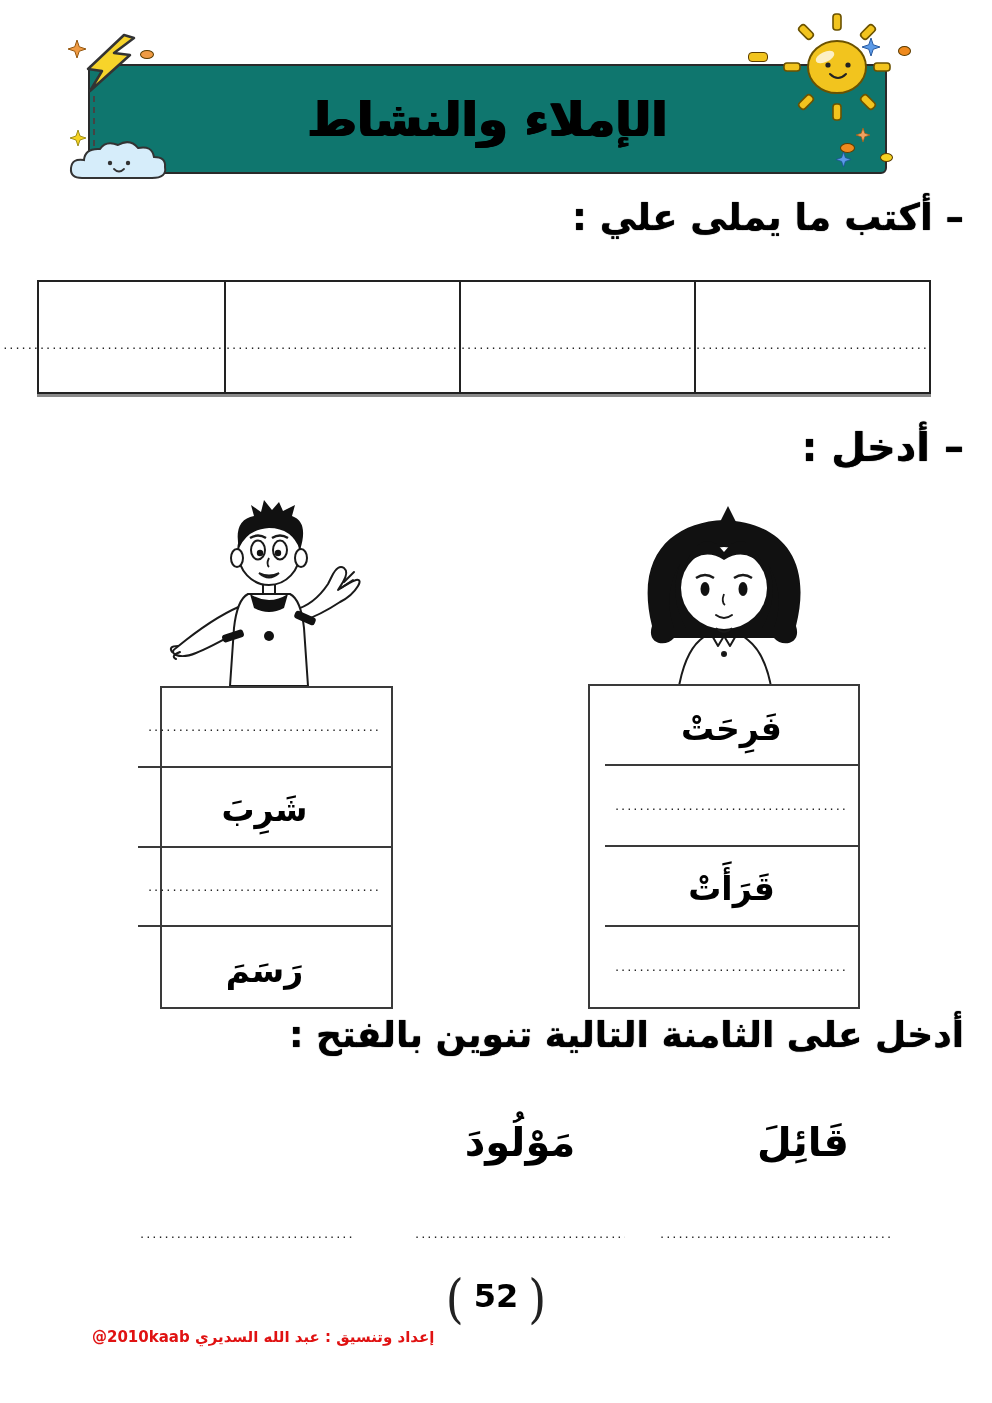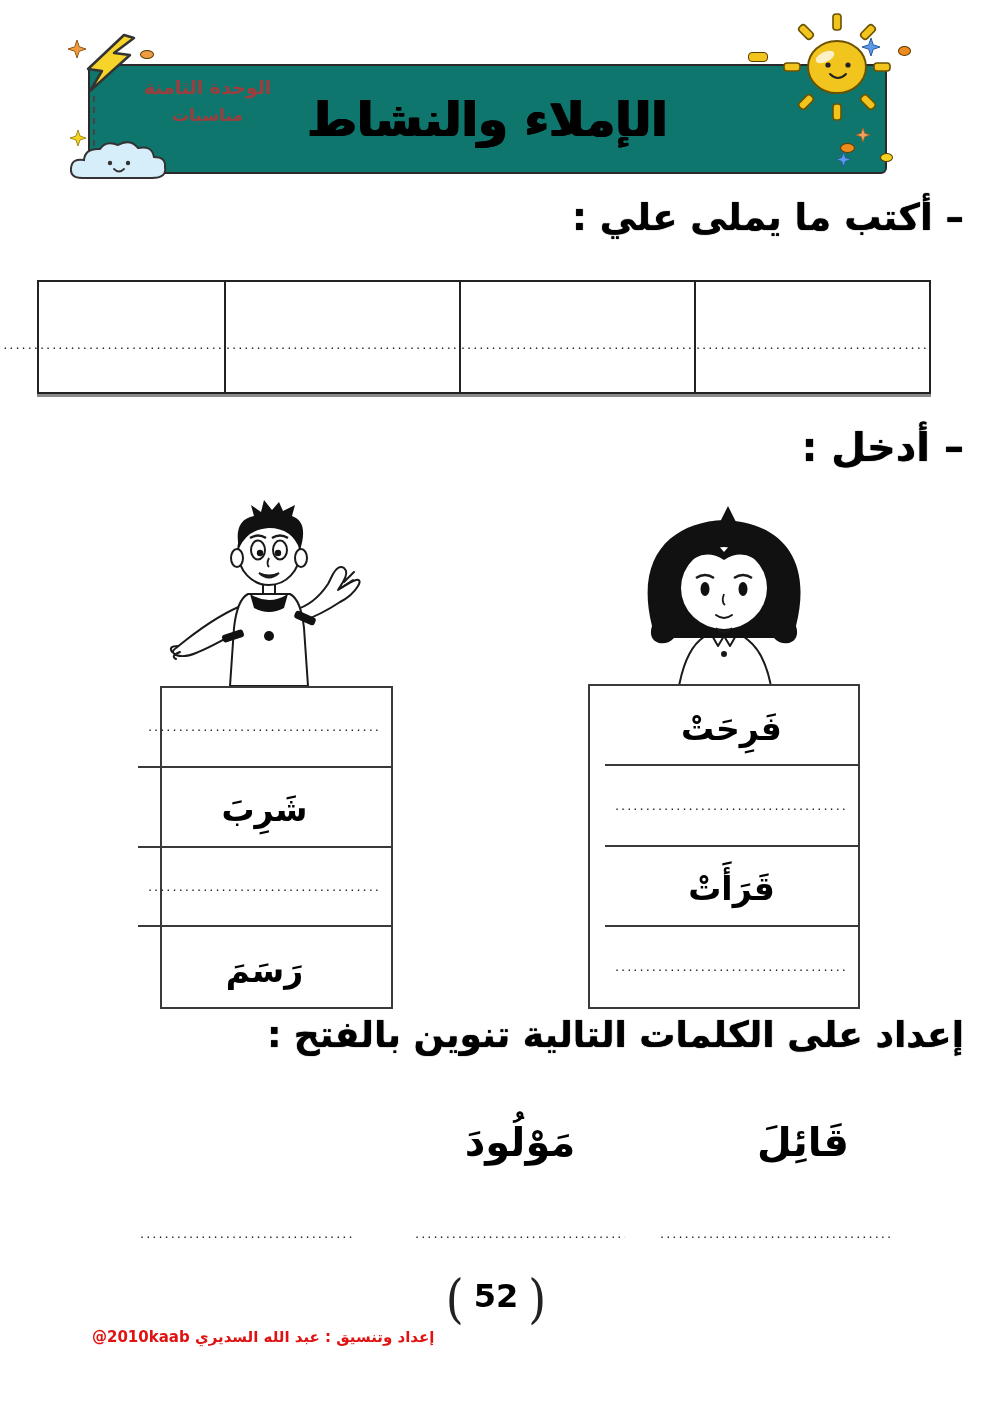--- a/index.html
+++ b/index.html
@@ -93,24 +93,20 @@
 </style>
 </head>
 <body>
 
 <div class="page">
 
   <div class="banner">
     <div class="title">الإملاء والنشاط</div>
   </div>
 
-  <div class="unit-label">
-    <div class="l1">الوحدة الثامنة</div>
-    <div class="l2">مناسبات</div>
-  </div>
 
   <svg class="deco" style="left:80px;top:33px;width:58px;height:66px;" viewBox="0 0 58 66">
     <polygon points="44,2 8,36 22,38 10,58 50,22 34,20 54,5" fill="#f7d42a" stroke="#333" stroke-width="2.5" stroke-linejoin="round"></polygon>
   </svg>
   <div class="pole"></div>
 
   <svg class="deco" style="left:66px;top:136px;width:112px;height:46px;" viewBox="0 0 112 46">
     <path d="M16,42 Q4,42 5,32 Q6,22 18,24 Q19,12 34,13 Q40,4 52,9 Q64,2 72,12 Q86,9 88,21 Q100,21 99,31 Q101,42 86,42 Z" fill="#d6edfa" stroke="#333" stroke-width="2"></path>
     <circle cx="44" cy="27" r="2.2" fill="#333"></circle>
     <circle cx="62" cy="27" r="2.2" fill="#333"></circle>
@@ -262,21 +258,21 @@
         <span class="dots">......................................</span>
       </div>
     <div class="row">
         <span class="word">قَرَأَتْ</span>
       </div>
     <div class="row">
         <span class="dots">......................................</span>
       </div>
   </div>
 
-  <div class="h-arab h3">إعداد على الكلمات التالية تنوين بالفتح :</div>
+  <div class="h-arab h3">أدخل على الثامنة التالية تنوين بالفتح :</div>
 
   <div class="tword tw1">قَائِلَ</div>
   <div class="tword tw2">مَوْلُودَ</div>
 
   <div class="aline al1">
       <span class="dots">......................................</span>
     </div>
   <div class="aline al2">
       <span class="dots">......................................</span>
     </div>

